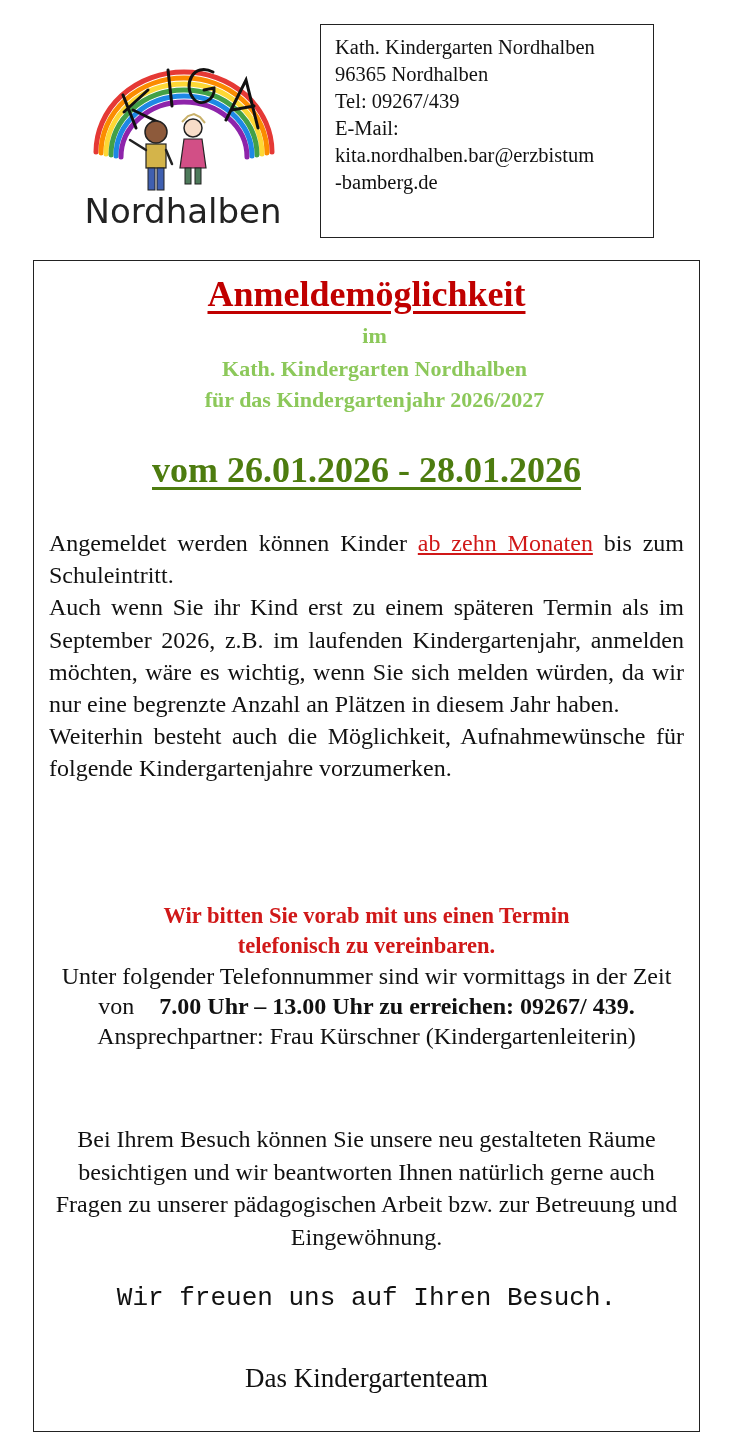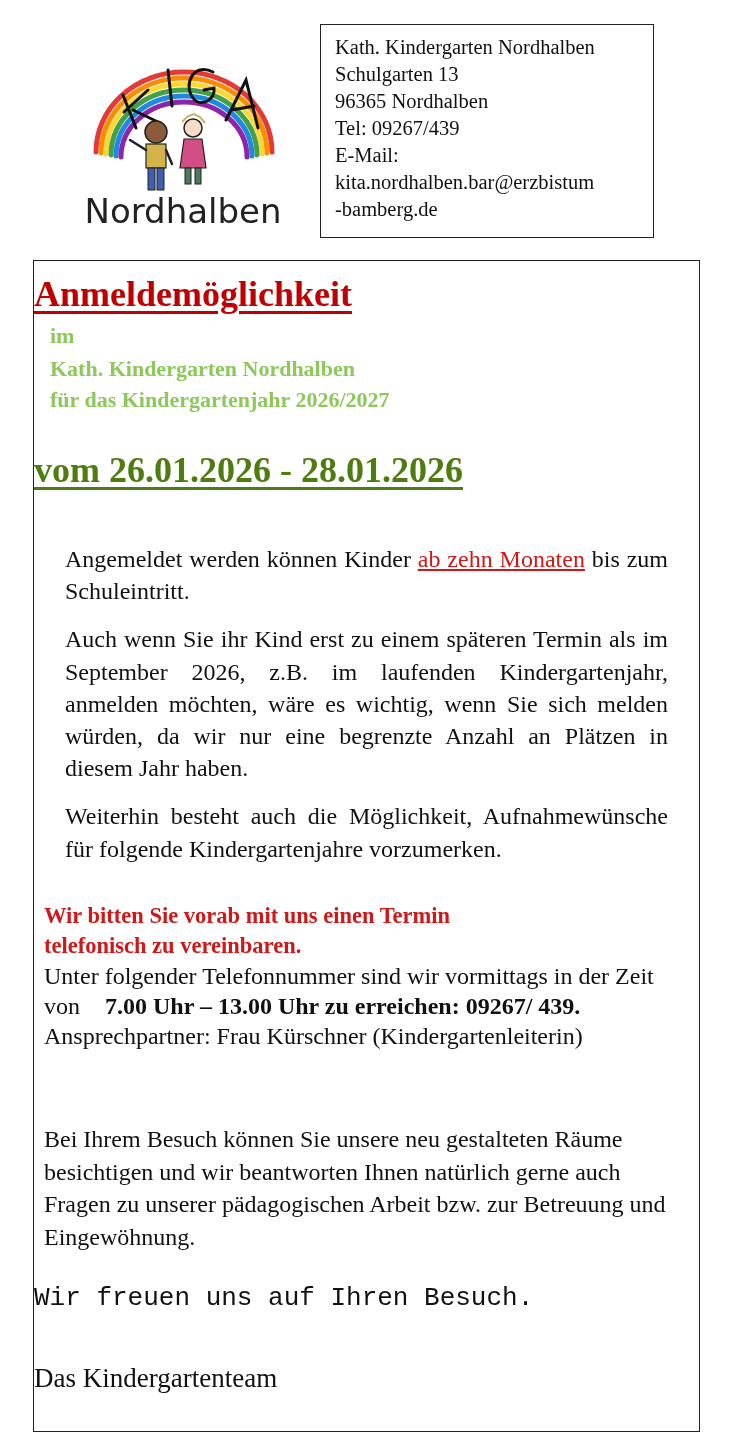--- a/index.html
+++ b/index.html
@@ -9,35 +9,35 @@
   .logo { position: absolute; left: 68px; top: 40px; width: 230px; height: 195px; }
   .logo svg { width: 100%; height: 100%; display: block; }
 
   .address-box { position: absolute; left: 320px; top: 24px; width: 334px; height: 214px;
                  border: 1.5px solid #222; box-sizing: border-box; padding: 9px 0 0 14px; }
   .address-line { font-size: 20.5px; line-height: 27px; white-space: nowrap; }
 
   .main-box { position: absolute; left: 33px; top: 260px; width: 667px; height: 1172px;
               border: 1.5px solid #222; box-sizing: border-box; }
 
-  .center { }
+  .center { text-align: center; }
   .headline { position: absolute; left: 0; right: 0; top: 12px; font-size: 36px; font-weight: bold;
               color: #c00000; text-decoration: underline; text-decoration-thickness: 3px;
               text-underline-offset: 5px; }
   .sub-green { position: absolute; left: 16px; right: 0; font-size: 22px; font-weight: bold; color: #8cc85a; }
   .sub-im { top: 62px; }
   .sub-kita { top: 95px; }
   .sub-year { top: 126px; }
   .date-range { position: absolute; left: 0; right: 0; top: 188px; font-size: 36px; font-weight: bold;
                 color: #4d7c0f; text-decoration: underline; text-decoration-thickness: 3px;
                 text-underline-offset: 5px; }
 
   .body-text { position: absolute; left: 15px; right: 15px; top: 266px; font-size: 24px; line-height: 32.2px;
                text-align: justify; }
-  .body-text p { margin: 16px; }
+  .body-text p { margin: 0; }
   .red-link { color: #d01818; text-decoration: underline; }
   .last-line-left { text-align-last: left; }
 
   .appointment { position: absolute; left: 10px; right: 10px; top: 640px; font-size: 22.5px; line-height: 30px; }
   .appt-red { color: #d01818; font-weight: bold; }
   .appt-line { font-size: 24px; }
   .bold { font-weight: bold; margin-left: 19px; }
 
   .visit-text { position: absolute; left: 10px; right: 10px; top: 862px; font-size: 24px; line-height: 32.5px; }
   .closing { position: absolute; left: 0; right: 0; top: 1022px; font-size: 26px; font-family: Liberation Mono, monospace; }
@@ -72,21 +72,20 @@
     <path d="M114 82 L120 76 L126 74 L132 77 L137 83" stroke="#c9b16a" stroke-width="2" fill="none"></path>
     <path d="M116 99 L134 99 L138 128 L112 128 Z" fill="#d24f86" stroke="#222" stroke-width="1.2"></path>
     <rect x="117" y="128" width="6" height="16" fill="#4d7a5a" stroke="#222" stroke-width="1"></rect>
     <rect x="127" y="128" width="6" height="16" fill="#4d7a5a" stroke="#222" stroke-width="1"></rect>
     <text x="115" y="183" text-anchor="middle" font-family="DejaVu Sans, sans-serif" font-size="34" fill="#222">Nordhalben</text>
   </svg>
 </div>
 
 <div class="address-box">
   <div class="address-line">Kath. Kindergarten Nordhalben</div>
-  <div class="address-line">Schulgarten 13</div>
   <div class="address-line">96365 Nordhalben</div>
   <div class="address-line">Tel: 09267/439</div>
   <div class="address-line">E-Mail:</div>
   <div class="address-line">kita.nordhalben.bar@erzbistum</div>
   <div class="address-line">-bamberg.de</div>
 </div>
 
 <div class="main-box">
   <div class="headline center">Anmeldemöglichkeit</div>
   <div class="sub-green sub-im center">im</div>

